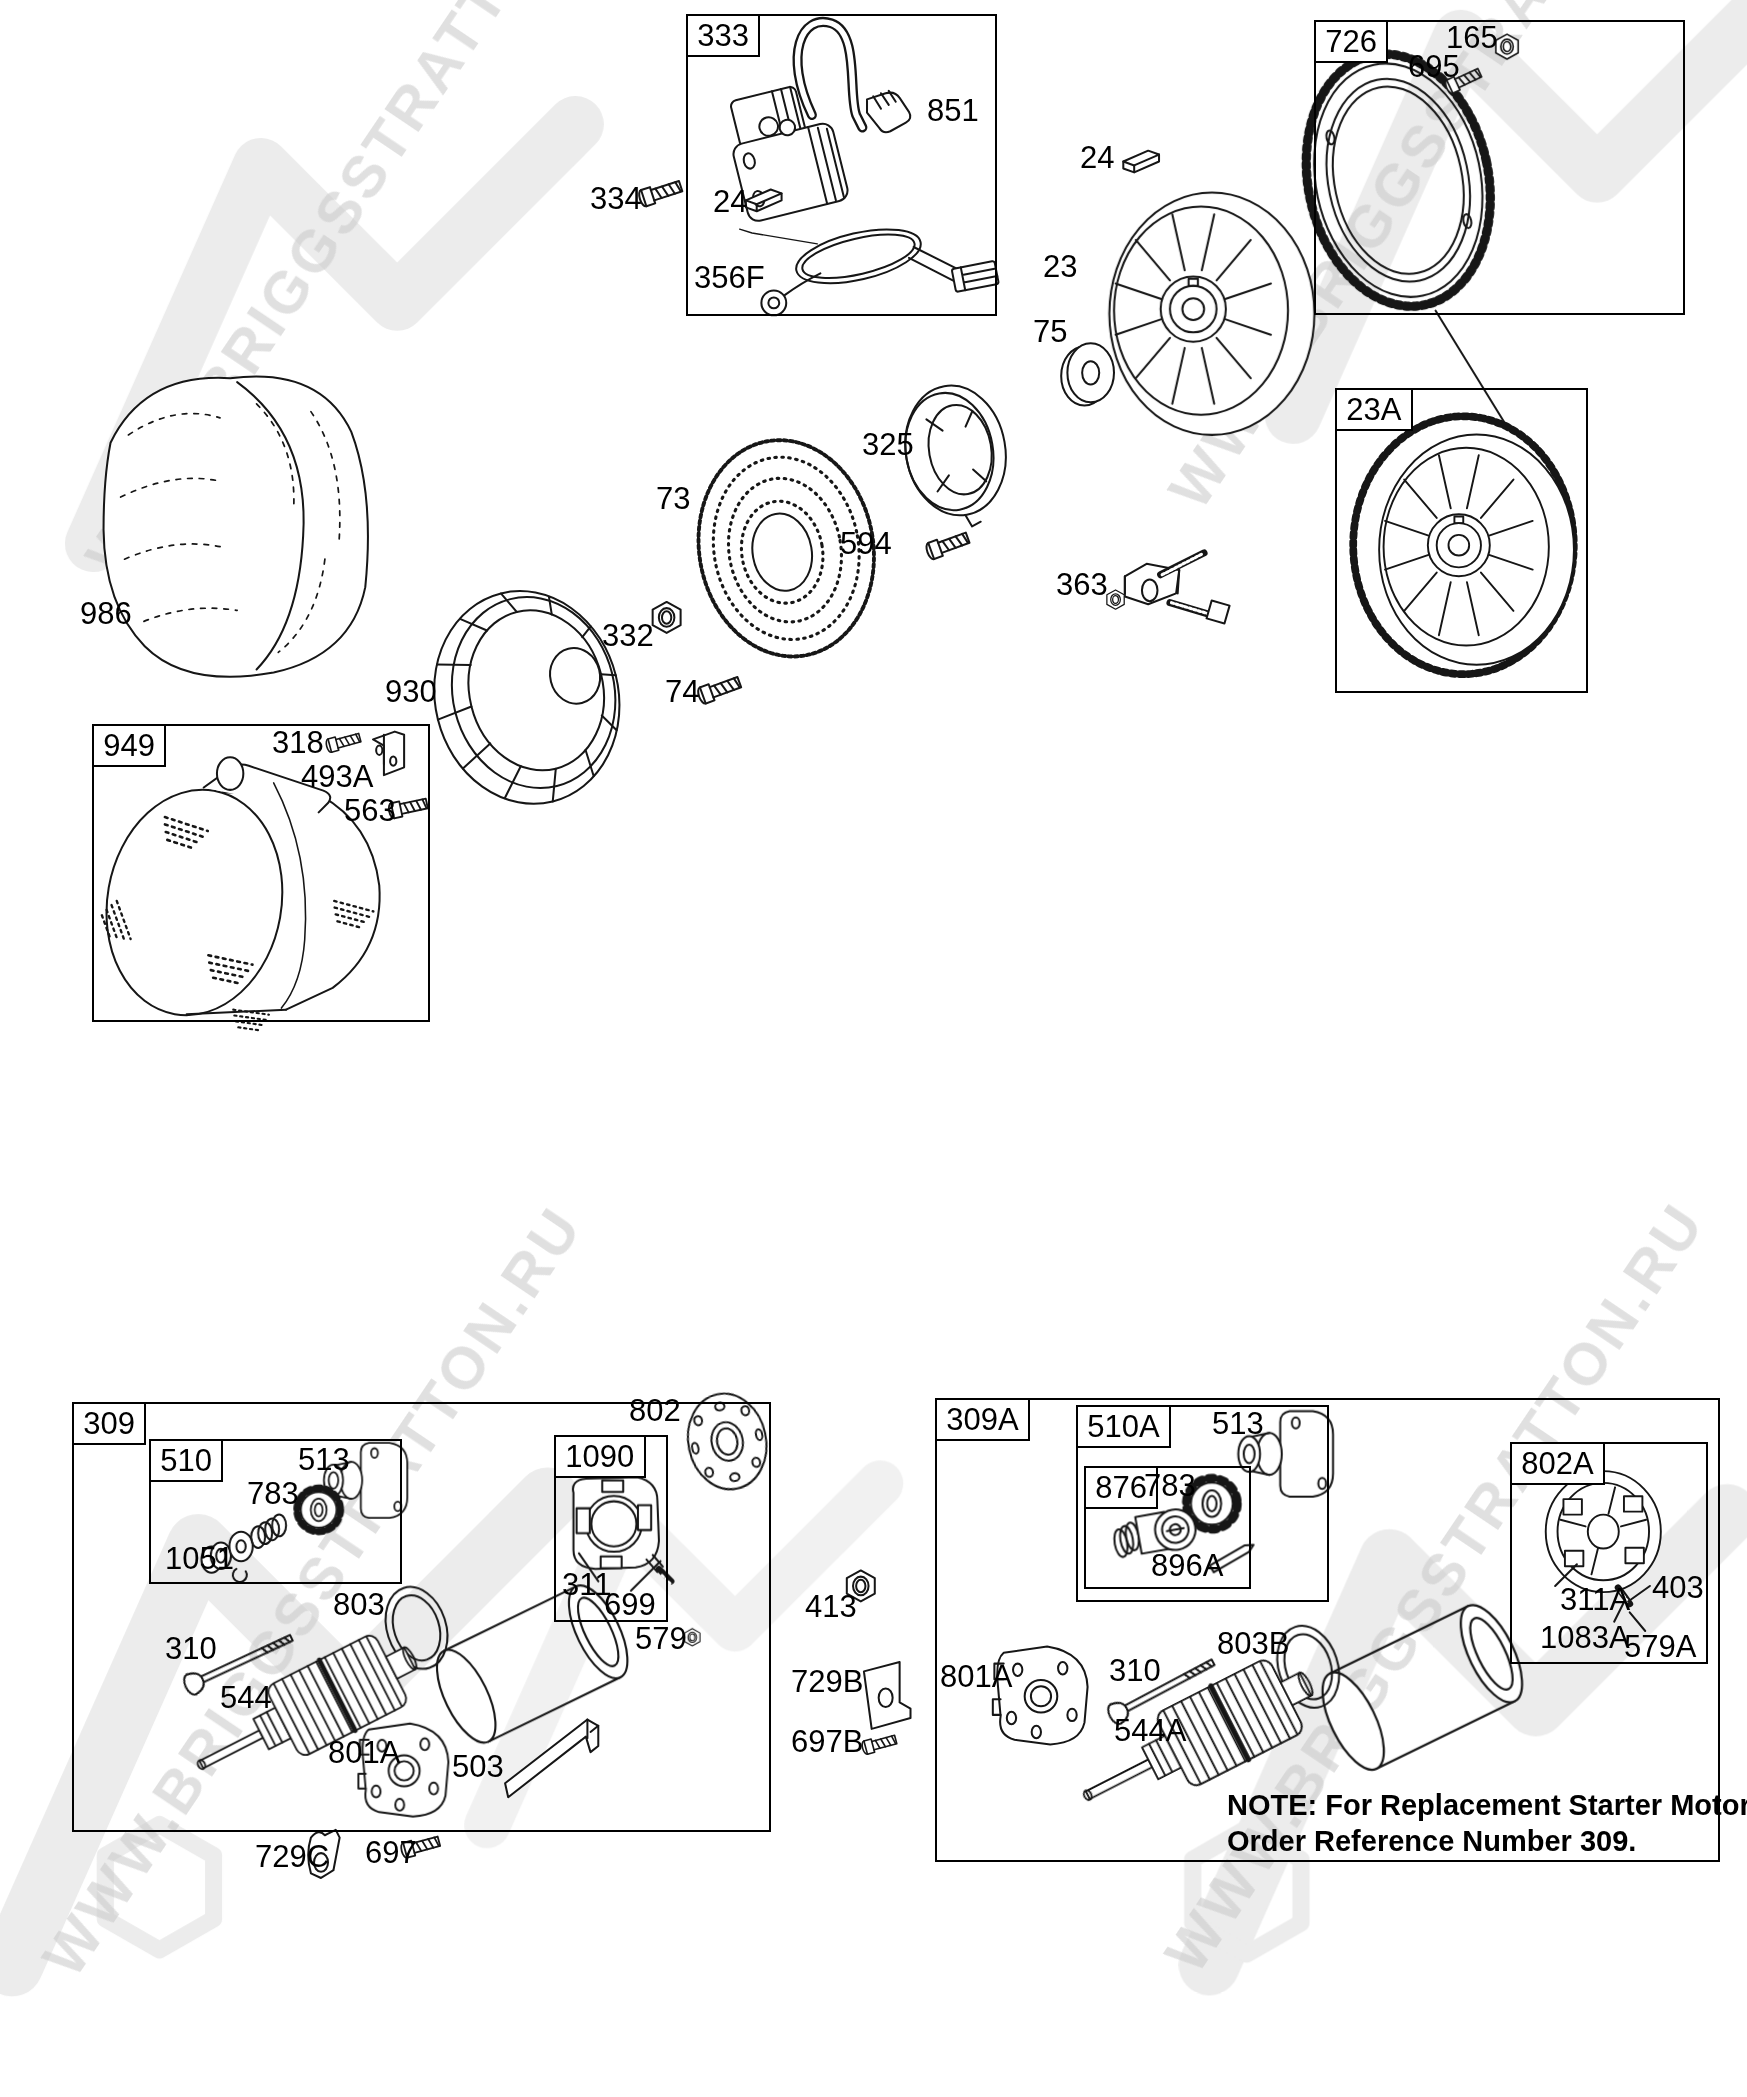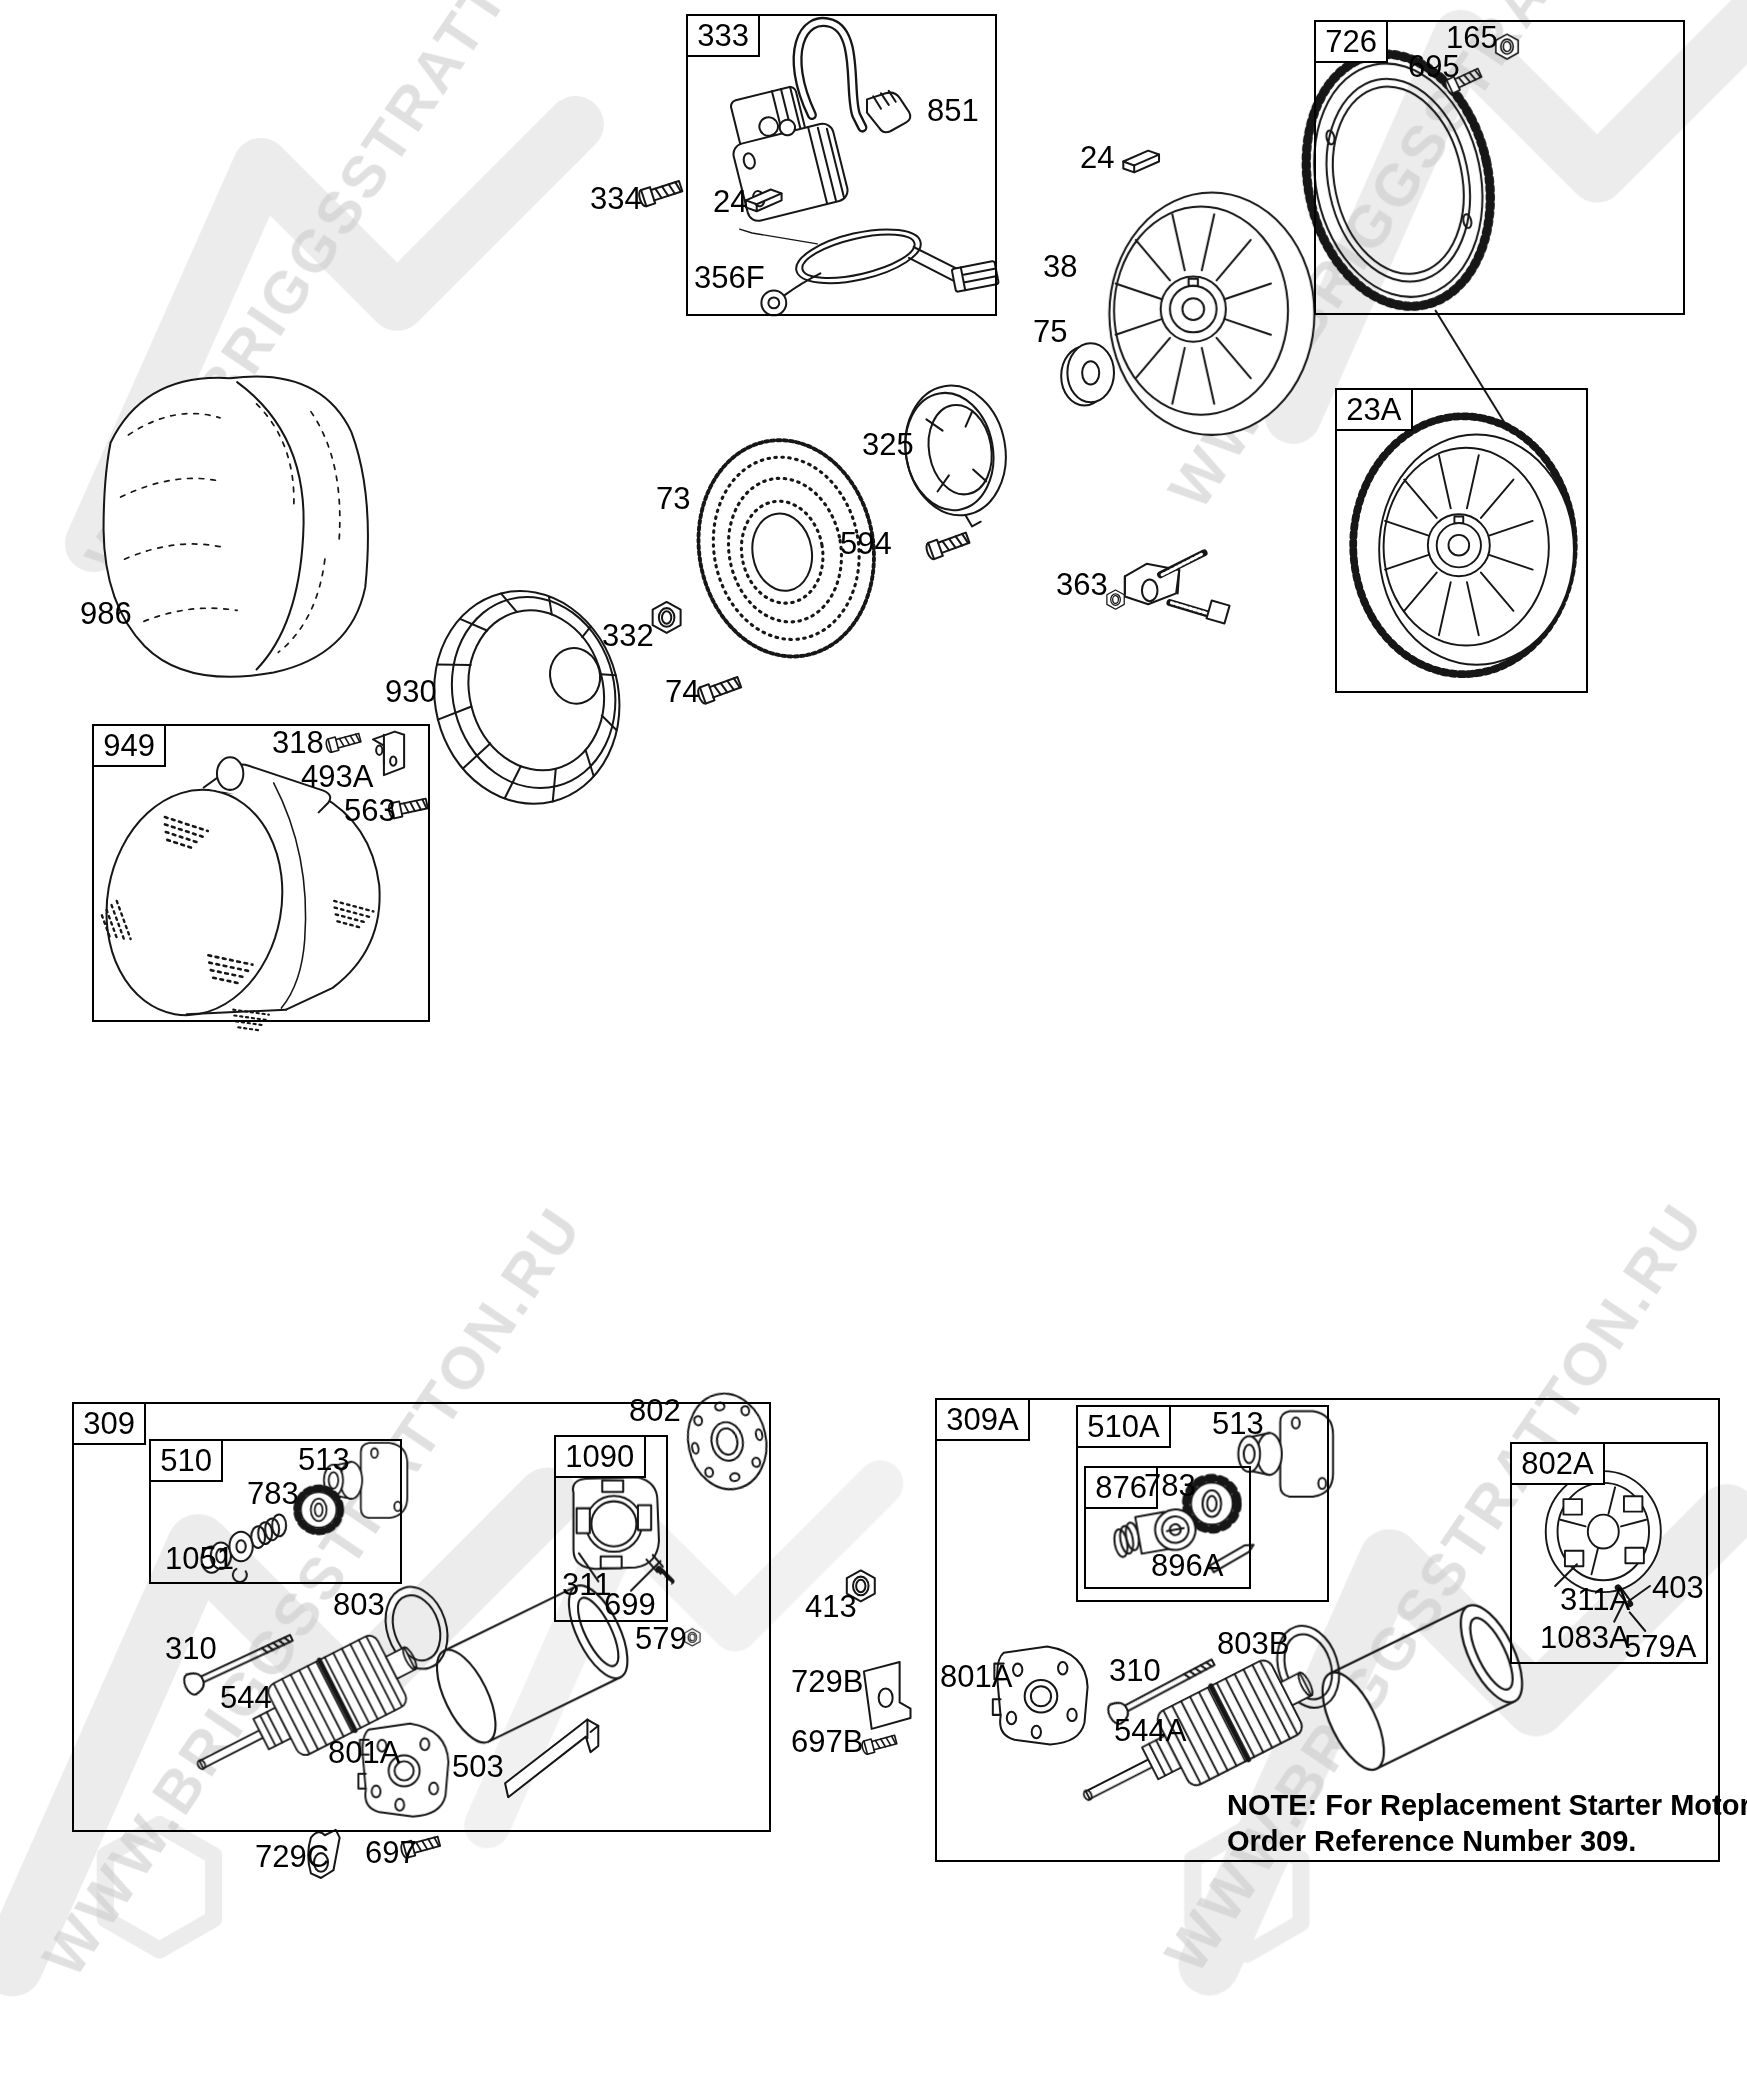--- a/index.html
+++ b/index.html
@@ -393,21 +393,21 @@
 <div class="ref" style="left:1084px;top:1466px">876</div>
 <div class="ref" style="left:1510px;top:1442px">802A</div>
 
 <span class="lbl" style="left:590px;top:183px">334</span>
 <span class="lbl" style="left:927px;top:95px">851</span>
 <span class="lbl" style="left:713px;top:186px">24</span>
 <span class="lbl" style="left:694px;top:262px">356F</span>
 <span class="lbl" style="left:1446px;top:22px">165</span>
 <span class="lbl" style="left:1408px;top:51px">695</span>
 <span class="lbl" style="left:1080px;top:142px">24</span>
-<span class="lbl" style="left:1043px;top:251px">38</span>
+<span class="lbl" style="left:1043px;top:251px">23</span>
 <span class="lbl" style="left:1033px;top:316px">75</span>
 <span class="lbl" style="left:862px;top:429px">325</span>
 <span class="lbl" style="left:840px;top:528px">594</span>
 <span class="lbl" style="left:1056px;top:569px">363</span>
 <span class="lbl" style="left:656px;top:483px">73</span>
 <span class="lbl" style="left:602px;top:620px">332</span>
 <span class="lbl" style="left:665px;top:676px">74</span>
 <span class="lbl" style="left:80px;top:598px">986</span>
 <span class="lbl" style="left:385px;top:676px">930</span>
 <span class="lbl" style="left:272px;top:727px">318</span>

